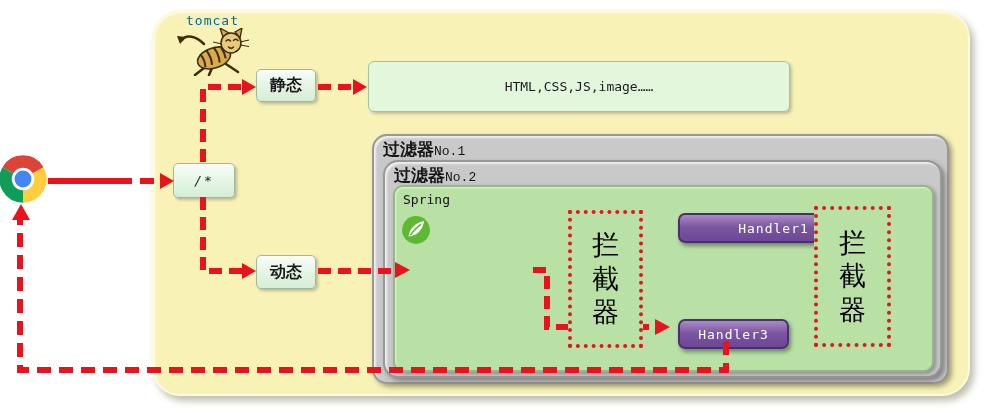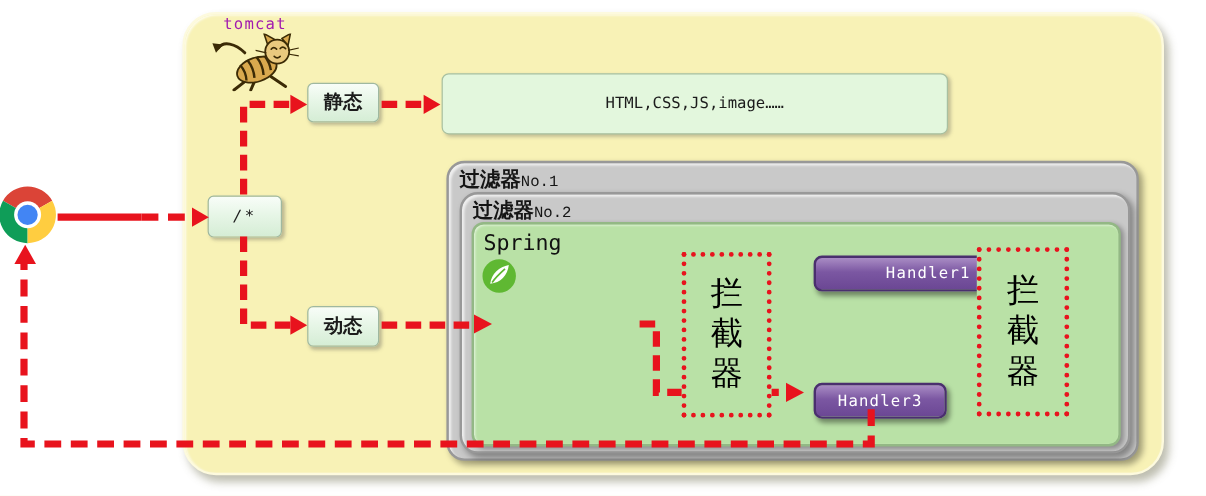--- a/index.html
+++ b/index.html
@@ -5,21 +5,21 @@
   html,body{margin:0;padding:0;background:#fff;}
   #canvas{position:relative;width:1005px;height:413px;overflow:hidden;background:#fff;
           font-family:"DejaVu Sans","Liberation Sans",sans-serif;}
   .abs{position:absolute;}
 
   
   .tomcat-box{left:152px;top:10px;width:814px;height:382px;background:#f8f2b6;
     border:2px solid #fdfade;border-radius:28px;
     box-shadow:4px 5px 7px rgba(110,110,80,.45), inset 1px 1px 2px rgba(255,255,255,.8);}
   .tomcat-label{left:186px;top:13px;font-family:"DejaVu Sans Mono","Liberation Mono",monospace;
-    font-size:13px;color:#a21caf;letter-spacing:1px;}
+    font-size:13px;color:#0369a1;letter-spacing:1px;}
 
   
   .mint{background:linear-gradient(180deg,#f8fdf8 0%,#e7f6e7 45%,#d5edd5 100%);
     border:1px solid #9fb8a0;border-radius:5px;box-shadow:2px 2px 3px rgba(80,80,80,.35);
     display:flex;align-items:center;justify-content:center;color:#1c1c1c;}
   .route-box{left:173px;top:163px;width:60px;height:33px;
     font-family:"DejaVu Sans Mono","Liberation Mono",monospace;font-style:italic;
     font-size:13px;letter-spacing:2px;}
   .static-box{left:256px;top:69px;width:58px;height:31px;font-size:16px;font-weight:600;}
   .dynamic-box{left:256px;top:255px;width:58px;height:32px;font-size:16px;font-weight:600;}
@@ -36,21 +36,21 @@
   .filter2{left:9px;top:24px;width:555px;height:214px;}
   .filter-label{position:absolute;left:9px;top:2px;color:#151515;white-space:nowrap;}
   .filter-label .cjk{font-size:17px;font-weight:600;}
   .filter-label .num{font-family:Liberation Mono, monospace;font-size:13px;}
 
   
   .spring-panel{left:8px;top:23px;width:537px;height:183px;background:#b9e1a6;
     border:2px solid #93b885;border-radius:10px;
     box-shadow:inset 1px 1px 2px rgba(255,255,255,.6), 2px 2px 4px rgba(0,0,0,.3);}
   .spring-label{position:absolute;left:8px;top:5px;
-    font-family:"DejaVu Sans Mono","Liberation Mono",monospace;font-size:18px;color:#111;}
+    font-family:"DejaVu Sans Mono","Liberation Mono",monospace;font-size:13px;color:#111;}
 
   
   .purple{background:linear-gradient(180deg,#a98cc4 0%,#7b57a2 45%,#6b4794 100%);
     border:2px solid #4a2f6e;border-radius:7px;color:#fff;
     box-shadow:2px 3px 4px rgba(0,0,0,.4);
     display:flex;flex-direction:column;align-items:center;justify-content:center;
     font-family:"DejaVu Sans Mono","Liberation Mono",monospace;}
   .dispatcher{left:23px;top:67px;width:121px;height:45px;font-size:13px;
     letter-spacing:2px;line-height:19px;}
   .handler{width:107px;height:26px;font-size:13px;letter-spacing:1px;}

